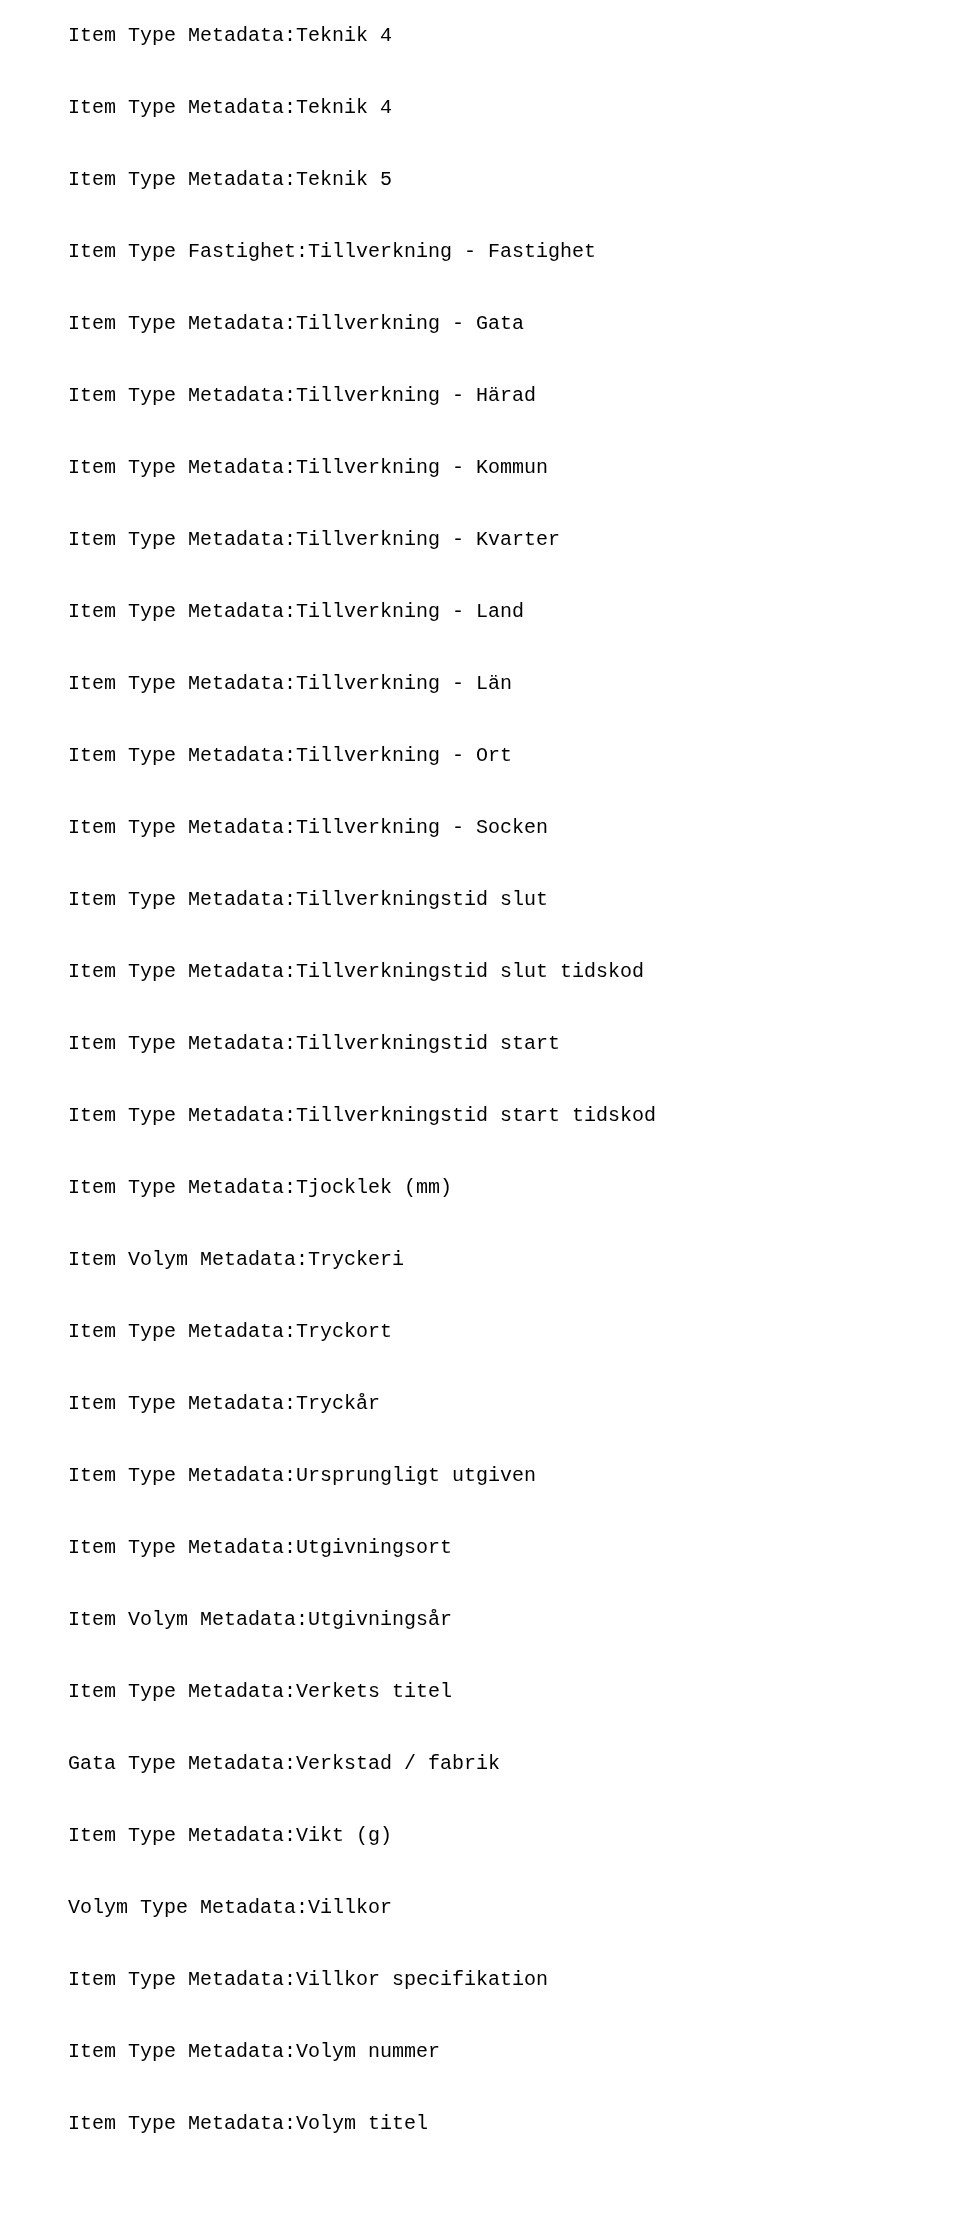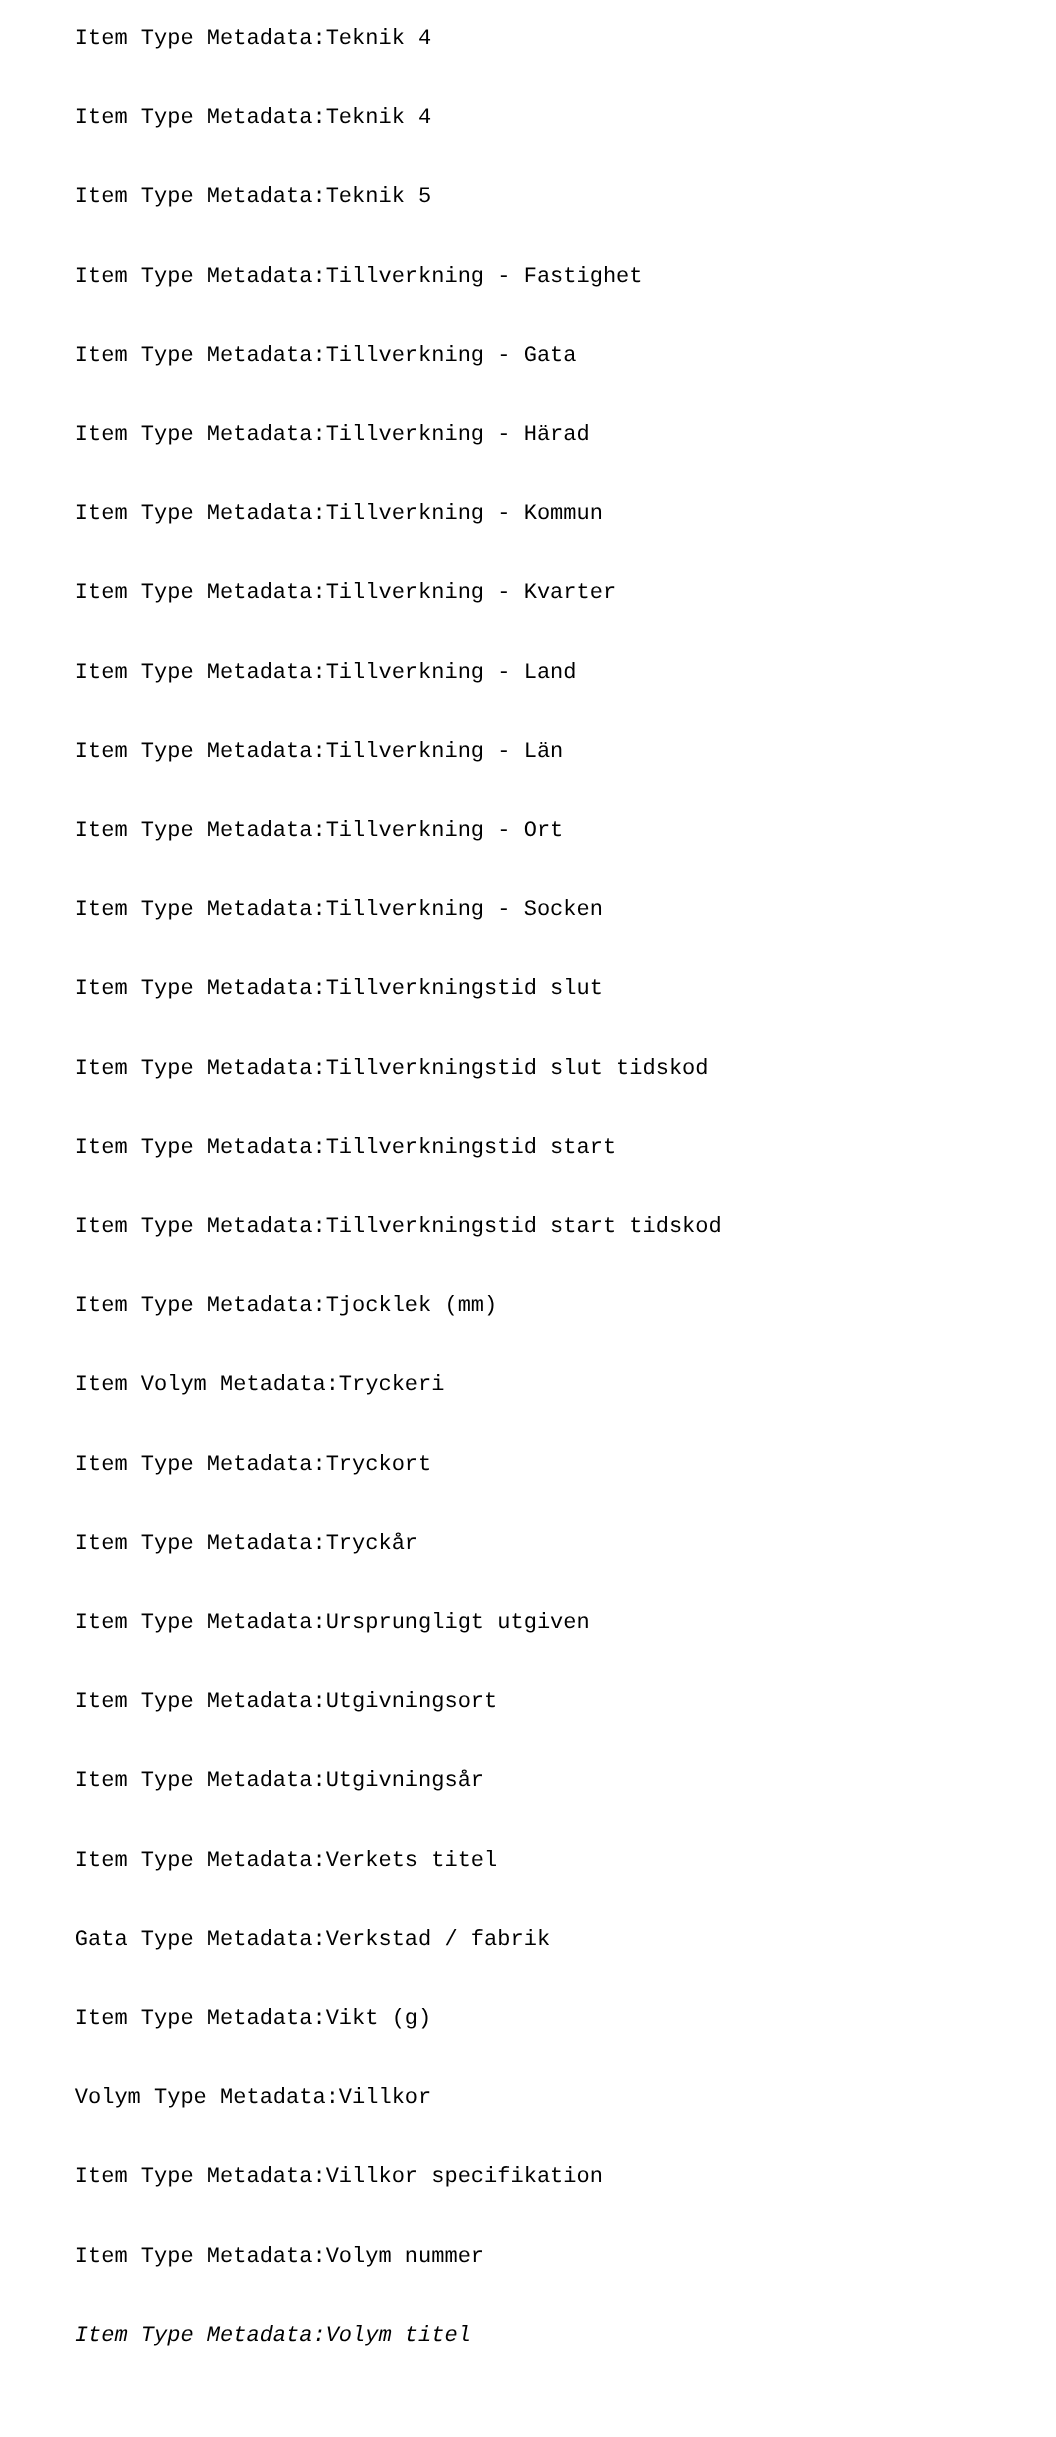--- a/index.html
+++ b/index.html
@@ -11,48 +11,47 @@
       color: #000000;
       line-height: 1.2;
       padding: 24px 68px;
     }
     .line {
       margin-bottom: 48px;
       white-space: nowrap;
     }
     .line:last-child {
       margin-bottom: 0;
-      font-style: italic;
     }
   </style>
 </head>
 <body>
 
 <div class="line">Item Type Metadata:Teknik 4</div>
 <div class="line">Item Type Metadata:Teknik 4</div>
 <div class="line">Item Type Metadata:Teknik 5</div>
-<div class="line">Item Type Metadata:Tillverkning - Fastighet</div>
+<div class="line">Item Type Fastighet:Tillverkning - Fastighet</div>
 <div class="line">Item Type Metadata:Tillverkning - Gata</div>
 <div class="line">Item Type Metadata:Tillverkning - Härad</div>
 <div class="line">Item Type Metadata:Tillverkning - Kommun</div>
 <div class="line">Item Type Metadata:Tillverkning - Kvarter</div>
 <div class="line">Item Type Metadata:Tillverkning - Land</div>
 <div class="line">Item Type Metadata:Tillverkning - Län</div>
 <div class="line">Item Type Metadata:Tillverkning - Ort</div>
 <div class="line">Item Type Metadata:Tillverkning - Socken</div>
 <div class="line">Item Type Metadata:Tillverkningstid slut</div>
 <div class="line">Item Type Metadata:Tillverkningstid slut tidskod</div>
 <div class="line">Item Type Metadata:Tillverkningstid start</div>
 <div class="line">Item Type Metadata:Tillverkningstid start tidskod</div>
 <div class="line">Item Type Metadata:Tjocklek (mm)</div>
 <div class="line">Item Volym Metadata:Tryckeri</div>
 <div class="line">Item Type Metadata:Tryckort</div>
 <div class="line">Item Type Metadata:Tryckår</div>
 <div class="line">Item Type Metadata:Ursprungligt utgiven</div>
 <div class="line">Item Type Metadata:Utgivningsort</div>
-<div class="line">Item Type Metadata:Utgivningsår</div>
+<div class="line">Item Volym Metadata:Utgivningsår</div>
 <div class="line">Item Type Metadata:Verkets titel</div>
 <div class="line">Gata Type Metadata:Verkstad / fabrik</div>
 <div class="line">Item Type Metadata:Vikt (g)</div>
 <div class="line">Volym Type Metadata:Villkor</div>
 <div class="line">Item Type Metadata:Villkor specifikation</div>
 <div class="line">Item Type Metadata:Volym nummer</div>
 <div class="line">Item Type Metadata:Volym titel</div>
 
 </body></html>

